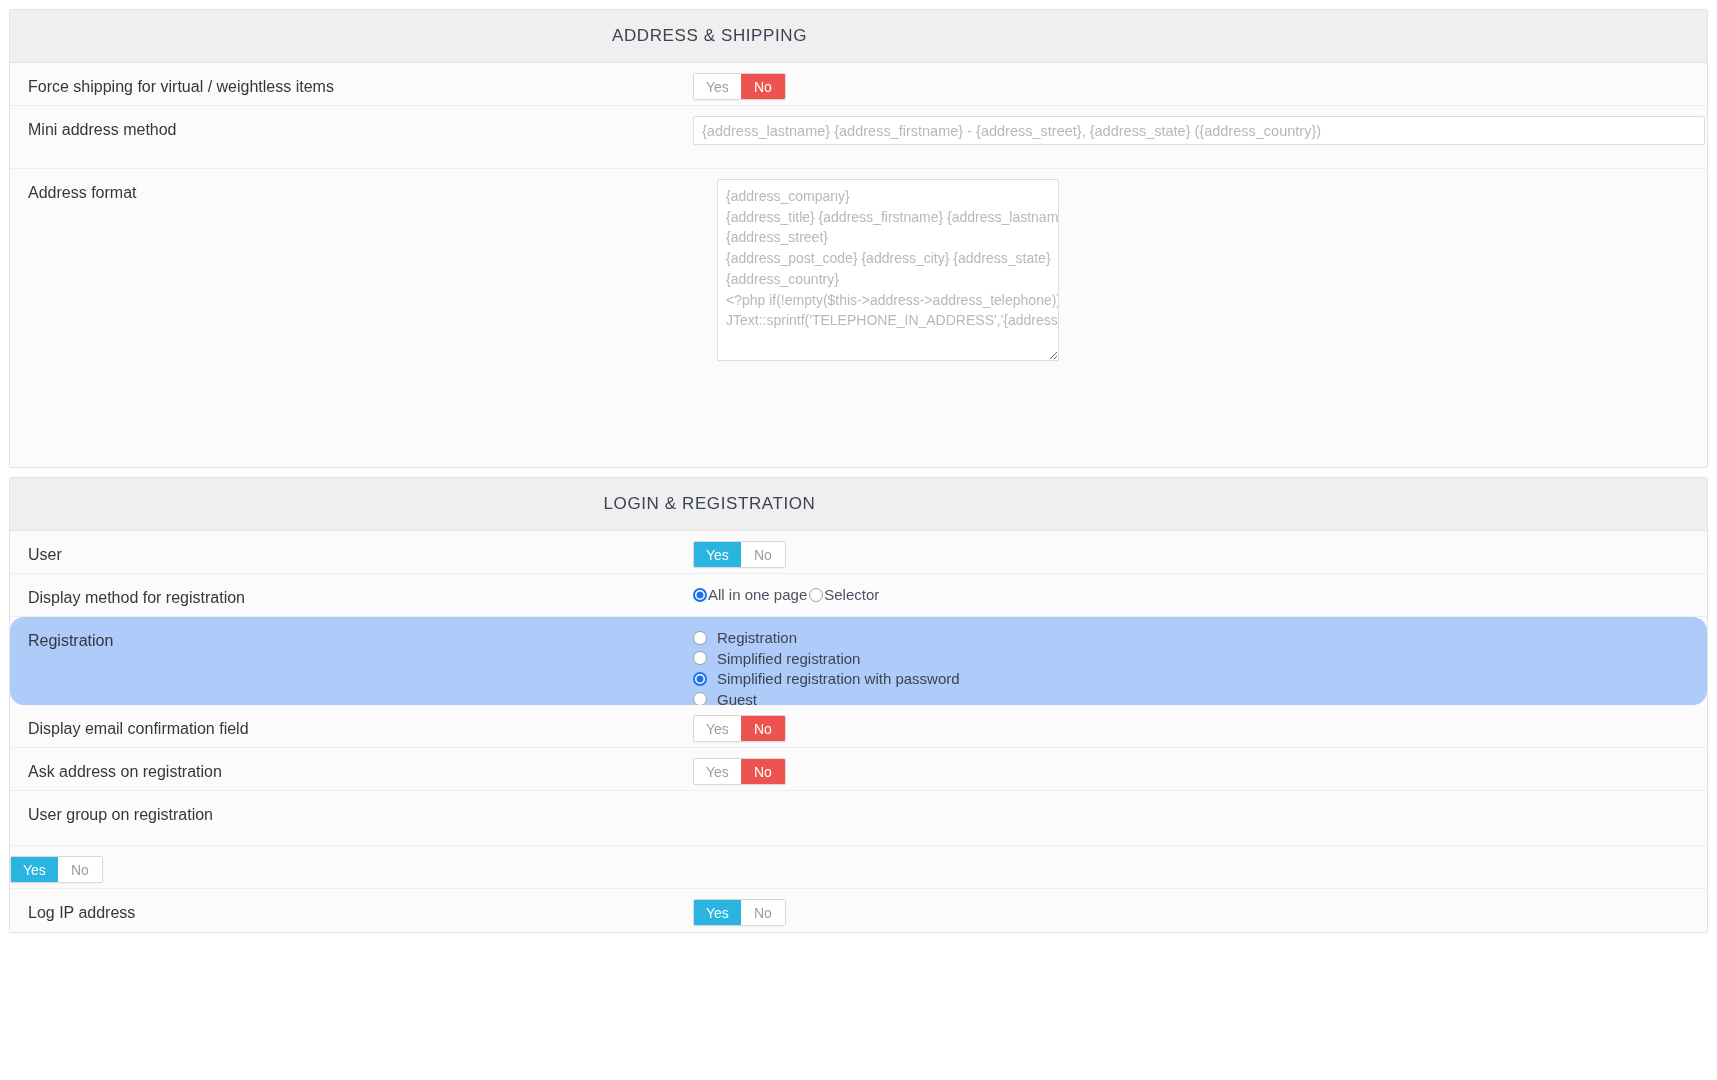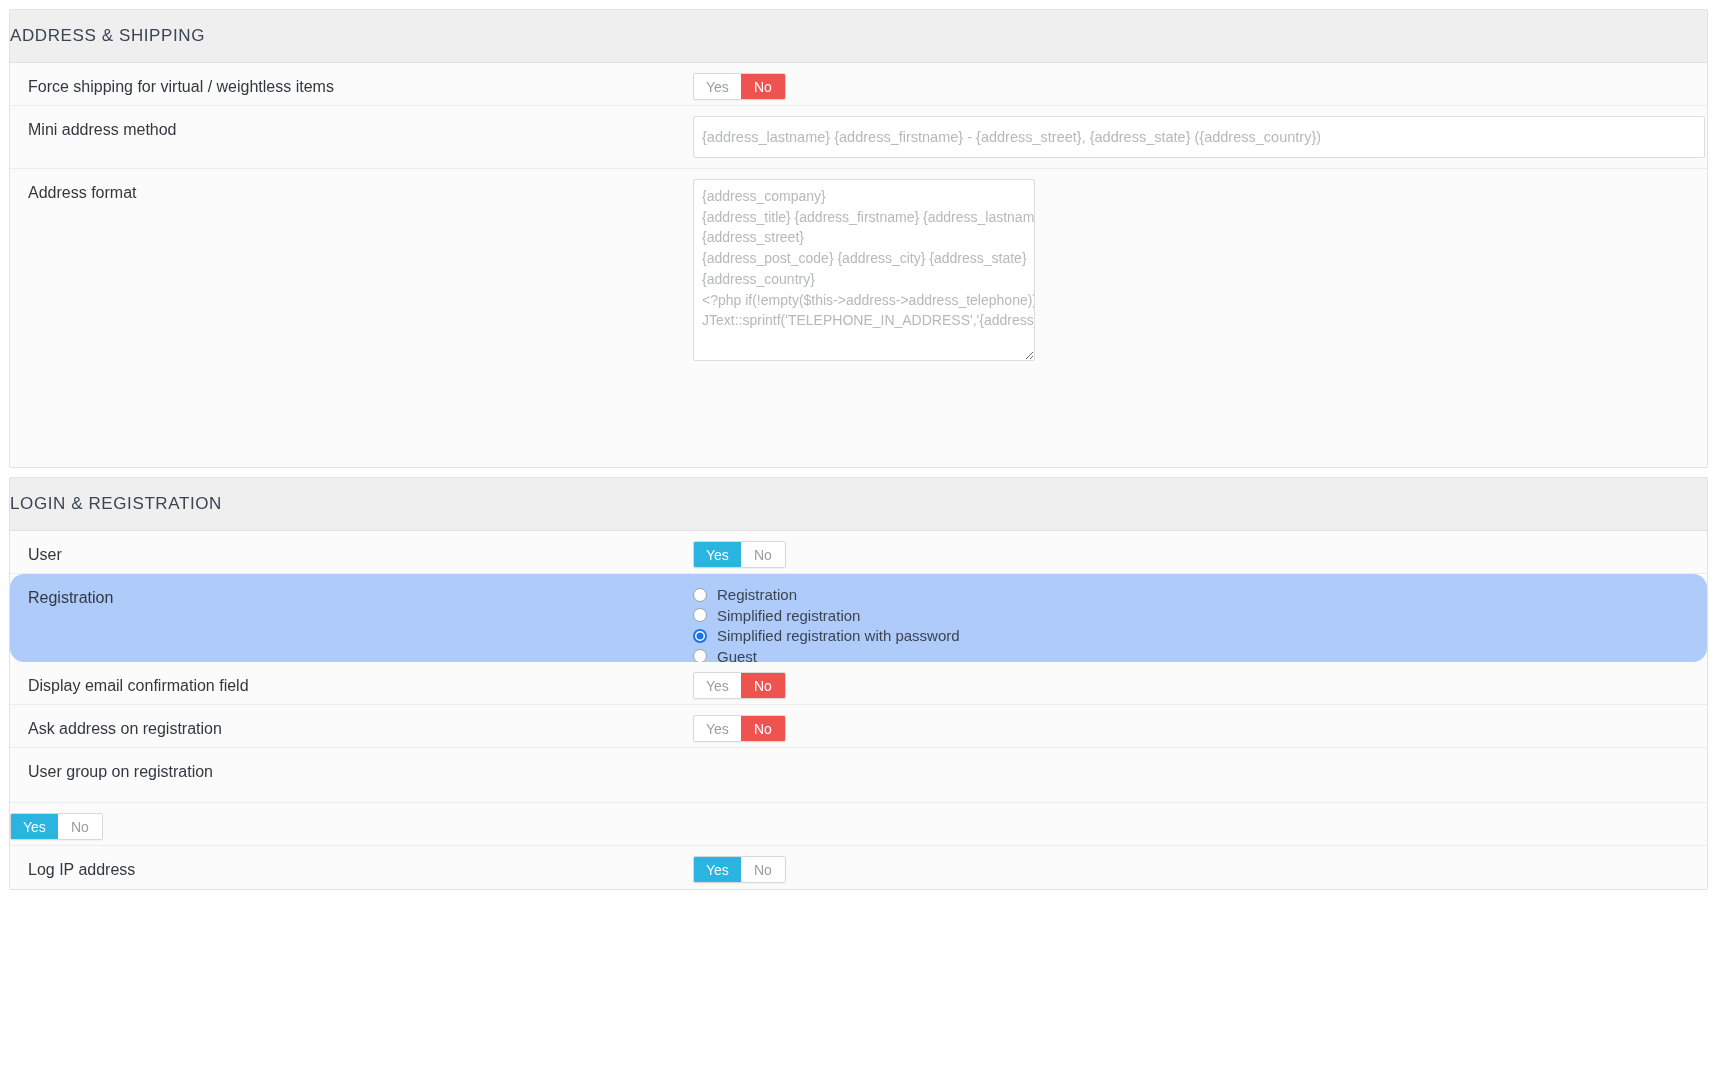--- a/index.html
+++ b/index.html
@@ -23,21 +23,21 @@
     border: 1px solid #e2e2e2;
     border-radius: 2px;
     margin: 9px 9px 0 9px;
   }
   .panel-header {
     background: #efefef;
     border-bottom: 1px solid #e2e2e2;
     height: 53px;
     display: flex;
     align-items: center;
-    justify-content: flex-start;
+    justify-content: center;
     padding-right: 298px;
   }
   .panel-title {
     font-size: 17px;
     letter-spacing: 0.6px;
     color: #3b4354;
     font-weight: 400;
     text-transform: uppercase;
     white-space: nowrap;
   }
@@ -66,21 +66,21 @@
   .row-control {
     flex: 1 1 auto;
     padding: 10px 0 10px 0;
     display: flex;
     align-items: flex-start;
   }
 
   
   .row.h-shipping  { height: 43px; }
   .row.h-mini      { height: 63px; }
-  .row.h-addr      { height: 298px; }
+  .row.h-addr      { height: 298px; gap: 24px; }
   .row.h-login     { height: 43px; }
   .row.h-method    { height: 41px; }
   .row.h-reg       { height: 88px; }
   .row.h-yesno     { height: 43px; }
   .row.h-usergroup { height: 55px; }
 
   
   .toggle {
     display: inline-flex;
     border: 1px solid #d8d8d8;
@@ -101,21 +101,21 @@
     background: #ffffff;
     cursor: pointer;
     user-select: none;
   }
   .toggle .opt.on-yes  { background: #29b5e0; color: #ffffff; }
   .toggle .opt.on-no   { background: #ef5350; color: #ffffff; }
 
   
   .text-input {
     width: 1012px;
-    height: 42px;
+    height: 29px;
     border: 1px solid #dddddd;
     border-radius: 2px;
     background: #ffffff;
     font-family: "Liberation Sans", sans-serif;
     font-size: 14.5px;
     color: #b6b8bb;
     padding: 0 8px;
     outline: none;
   }
   .wide-input-wrap { width: 100%; }
@@ -281,20 +281,35 @@
     <div class="row h-login">
       <div class="row-label">User</div>
       <div class="row-control">
         <div class="toggle">
           <div class="opt on-yes">Yes</div>
           <div class="opt">No</div>
         </div>
       </div>
     </div>
 
+    <div class="row h-method">
+      <div class="row-label">Display method for registration</div>
+      <div class="row-control">
+        <div class="inline-radios">
+          <div class="ritem">
+            <span class="radio checked blue-ring"></span>
+            <span class="rlabel">All in one page</span>
+          </div>
+          <div class="ritem">
+            <span class="radio"></span>
+            <span class="rlabel">Selector</span>
+          </div>
+        </div>
+      </div>
+    </div>
 
     <div class="row h-reg selected">
       <div class="row-label">Registration</div>
       <div class="row-control">
         <div class="stack-radios">
           <div class="ritem">
             <span class="radio"></span>
             <span class="rlabel">Registration</span>
           </div>
           <div class="ritem">

